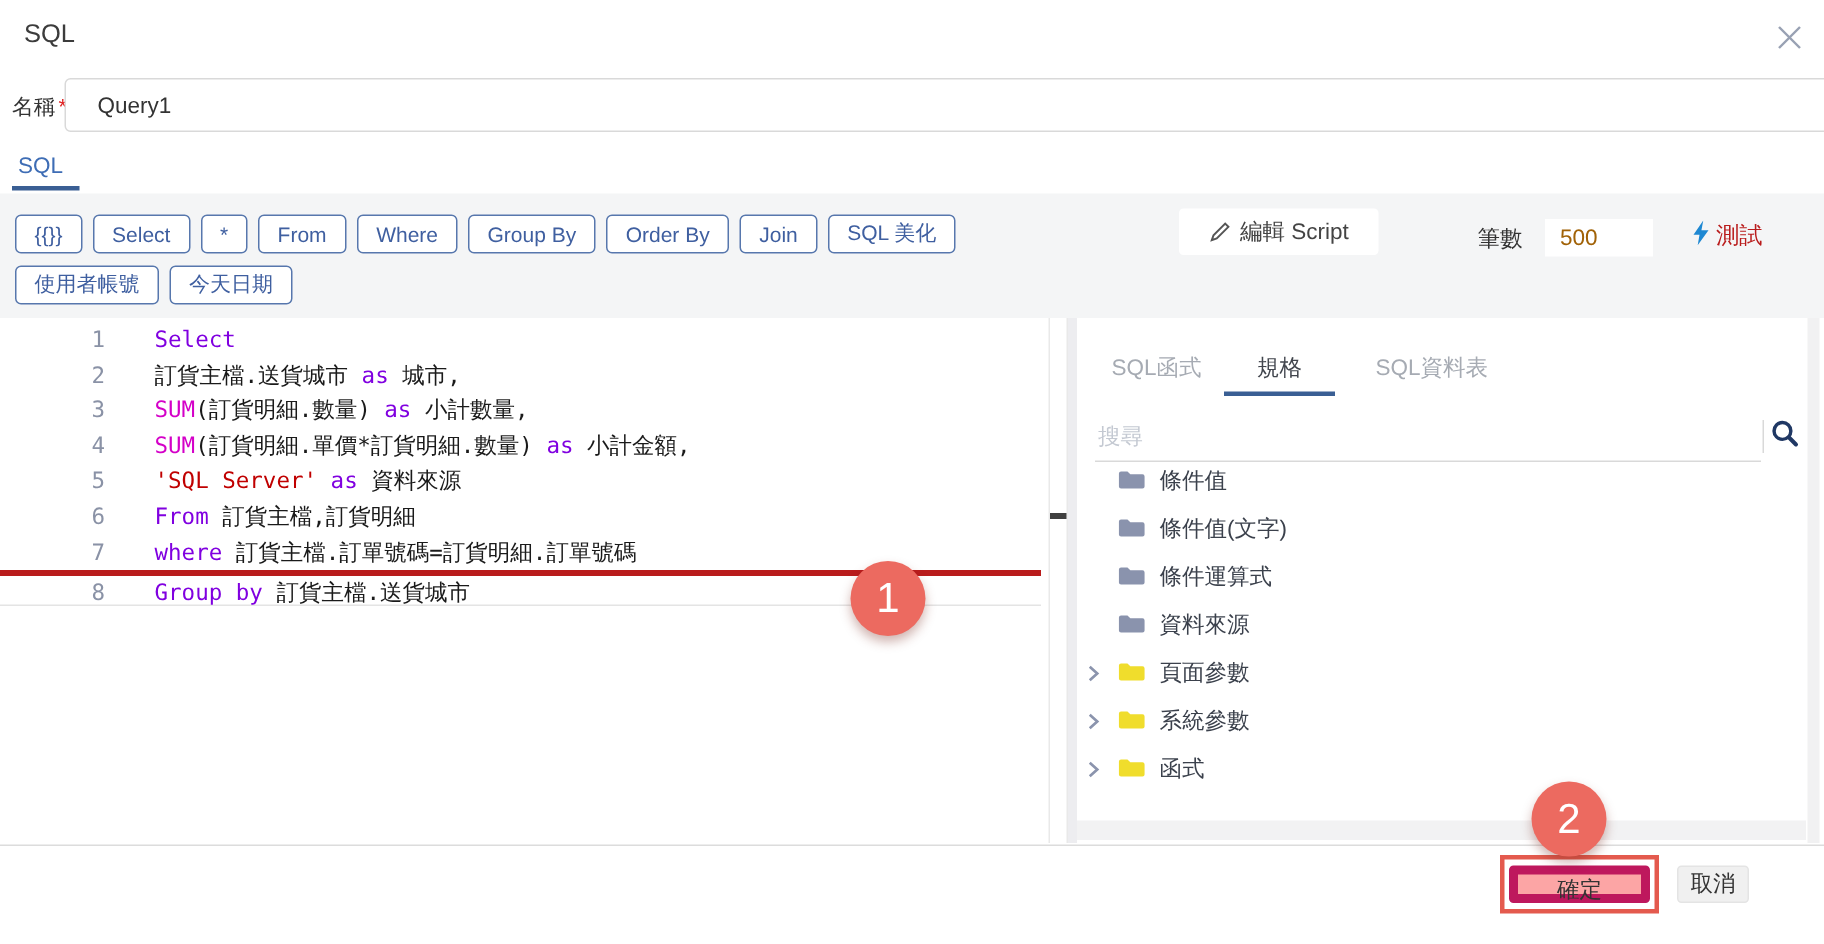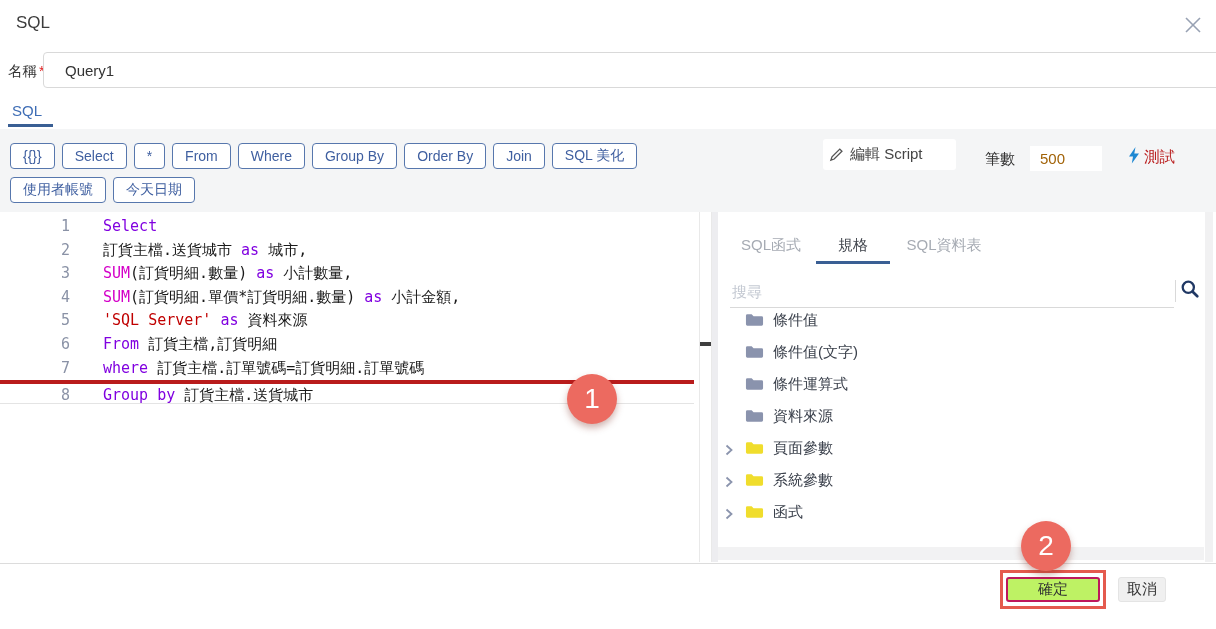--- a/index.html
+++ b/index.html
@@ -13,21 +13,21 @@
   .name-input{position:absolute;left:43px;top:52px;width:1154px;height:34px;border:1px solid #d9d9d9;border-radius:4px;font-size:15px;padding:0 0 0 21px;color:#333;font-family:"Liberation Sans",sans-serif;outline:none;}
   .main-tab{position:absolute;left:12px;top:102px;font-size:15px;color:#3e6db5;cursor:pointer;}
   .main-tab-underline{position:absolute;left:8px;top:124px;width:45px;height:3px;background:#3a5f94;}
 
   
   .toolbar{position:absolute;left:0;top:129px;width:1216px;height:83px;background:#f4f5f6;}
   .btn-row{position:absolute;display:flex;gap:7px;}
   .row1{left:10px;top:14px;}
   .row2{left:10px;top:48px;}
   .sql-btn{height:26px;padding:0 12px;background:#fff;border:1px solid #5777ad;border-radius:4px;color:#3f5fa0;font-size:14px;display:flex;align-items:center;cursor:pointer;white-space:nowrap;font-family:"Liberation Sans",sans-serif;}
-  .edit-script{position:absolute;left:823px;top:10px;width:133px;height:31px;background:#fff;border:none;border-radius:3px;display:flex;align-items:center;gap:6px;font-size:15px;color:#444;cursor:pointer;font-family:"Liberation Sans",sans-serif;}
+  .edit-script{position:absolute;left:786px;top:10px;width:133px;height:31px;background:#fff;border:none;border-radius:3px;display:flex;align-items:center;justify-content:center;gap:6px;font-size:15px;color:#444;cursor:pointer;font-family:"Liberation Sans",sans-serif;}
   .count-label{position:absolute;left:985px;top:21px;font-size:15px;color:#333;}
   .count-input{position:absolute;left:1030px;top:17px;width:62px;height:25px;background:#fff;border:none;font-size:15px;padding:0 0 0 10px;color:#a16207;outline:none;font-family:"Liberation Sans",sans-serif;}
   .test-btn{position:absolute;left:1122px;top:17px;display:flex;gap:4px;font-size:15.5px;color:#b91c1c;cursor:pointer;background:none;border:none;font-family:"Liberation Sans",sans-serif;}
 
   
   .editor{position:absolute;left:0;top:212px;width:694px;height:350px;background:#fff;overflow:hidden;padding-top:3px;box-sizing:border-box;}
   .code-line{height:23.6px;line-height:23.6px;white-space:pre;font-family:"DejaVu Sans Mono",monospace;font-size:15px;box-sizing:border-box;}
   .code-line.active{border-top:4px solid #b91c1c;border-bottom:1px solid #e4e4e4;}
   .ln{display:inline-block;width:103px;padding-left:61px;box-sizing:border-box;color:#8a92a6;}
   .tok-kw{color:#8000e0;}
@@ -38,40 +38,40 @@
   .v-scroll{position:absolute;left:699px;top:212px;width:13px;height:350px;background:#fff;border-left:1px solid #e9e9e9;border-right:1px solid #e9e9e9;box-sizing:border-box;}
   .v-thumb{position:absolute;left:700px;top:342px;width:11px;height:4px;background:#3f3f3f;}
   .split-divider{position:absolute;left:712px;top:212px;width:6px;height:350px;background:#ededf0;}
 
   
   .panel{position:absolute;left:718px;top:212px;width:486px;height:350px;background:#fff;}
   .panel-tabs{position:absolute;left:0;top:10px;height:42px;display:flex;}
   .p-tab{font-size:15px;color:#a6abb3;cursor:pointer;padding-top:14px;text-align:center;position:relative;}
   .p-tab.t0{width:74px;}
   .p-tab.t1{width:90px;margin-left:8px;}
-  .p-tab.t2{width:96px;margin-left:6px;}
+  .p-tab.t2{width:96px;margin-left:6px;text-align:right;}
   .p-tab.active{color:#41454d;}
   .p-tab.active::after{content:"";position:absolute;left:0;bottom:0;width:100%;height:3px;background:#3a5f94;}
   .search-wrap{position:absolute;left:12px;top:64px;width:462px;height:34px;}
   .search-input{position:absolute;left:0;top:0;width:444px;height:32px;border:none;border-bottom:1px solid #d9d9d9;font-size:15px;color:#444;outline:none;background:transparent;font-family:"Liberation Sans",sans-serif;box-sizing:border-box;}
   .search-input::placeholder{color:#c4c9d2;}
   .search-tick{position:absolute;left:445px;top:4px;width:1px;height:22px;background:#d9d9d9;}
   .search-icon{position:absolute;left:450px;top:3px;width:20px;height:20px;cursor:pointer;}
   .tree{position:absolute;left:0;top:92px;width:556px;}
   .tree-row{height:32px;display:flex;align-items:center;cursor:pointer;}
   .tree-chevron{width:10px;height:12px;margin-left:6px;flex:0 0 auto;}
   .tree-chevron.hidden{visibility:hidden;}
   .tree-folder{width:19px;height:16px;margin-left:11px;flex:0 0 auto;}
   .tree-label{margin-left:9px;font-size:15px;color:#3b414c;}
   .panel-hbar{position:absolute;left:0;top:335px;width:486px;height:13px;background:#f2f2f3;}
   .panel-vbar{position:absolute;left:1205px;top:212px;width:8px;height:350px;background:#f1f1f2;}
 
   
   .footer-line{position:absolute;left:0;top:563px;width:1216px;height:1px;background:#dcdcdc;}
-  .btn-ok{position:absolute;left:1006px;top:577px;width:94px;height:25px;background:#bef264;border:2px solid #be185d;border-radius:3px;font-size:15px;color:#333;cursor:pointer;font-family:"Liberation Sans",sans-serif;}
+  .btn-ok{position:absolute;left:1006px;top:577px;width:94px;height:25px;background:#fca5a5;border:6px solid #be185d;border-radius:3px;font-size:15px;color:#333;cursor:pointer;font-family:"Liberation Sans",sans-serif;}
   .btn-cancel{position:absolute;left:1118px;top:577px;width:48px;height:25px;background:#f0f0f0;border:1px solid #e4e4e4;border-radius:3px;font-size:15px;color:#333;cursor:pointer;font-family:"Liberation Sans",sans-serif;}
   .ok-highlight{position:absolute;left:1000px;top:570px;width:106px;height:39px;border:3px solid #e45a4e;box-sizing:border-box;pointer-events:none;}
 
   
   .annot{position:absolute;width:50px;height:50px;border-radius:50%;background:#ec6a60;color:#fff;font-size:28px;display:flex;align-items:center;justify-content:center;box-shadow:0 4px 7px rgba(120,40,30,.35);}
   .annot1{left:567px;top:374px;}
   .annot2{left:1021px;top:521px;}
 </style>
 </head>
 <body>

